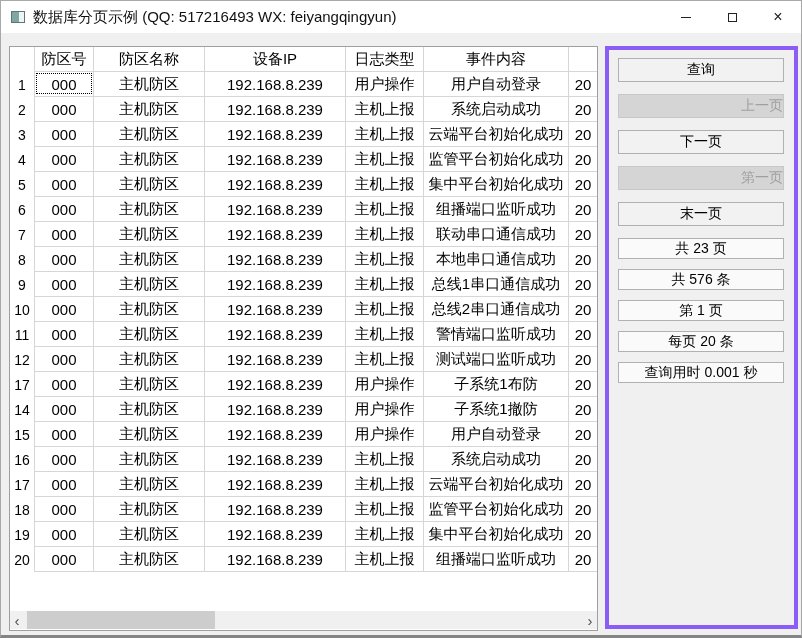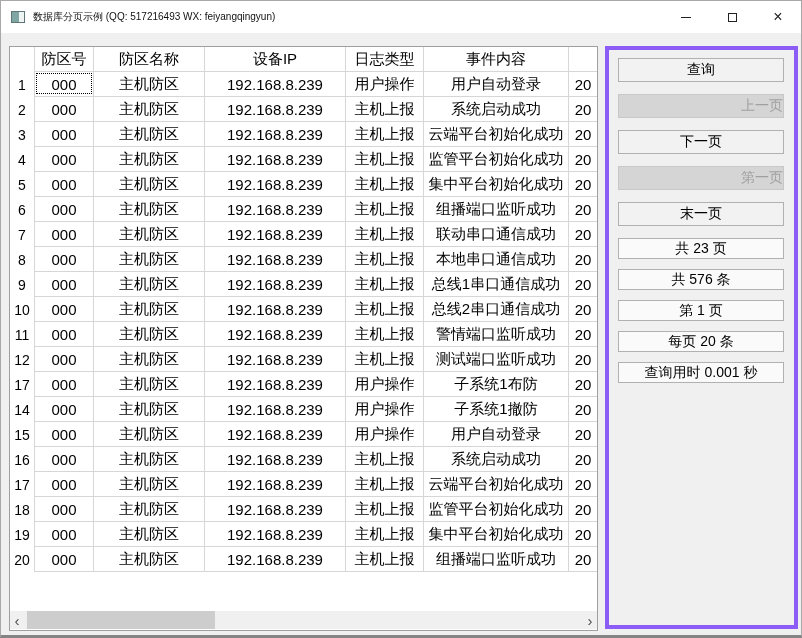--- a/index.html
+++ b/index.html
@@ -6,21 +6,21 @@
   html,body { width:802px; height:638px; }
   body { font-family:"Liberation Sans","DejaVu Sans",sans-serif; background:#f0f0f0; }
 
   .window { width:802px; height:638px; border:1px solid #a8a8a8; border-bottom:3px solid #848484;
             background:#f0f0f0; position:relative; overflow:hidden; }
 
   
   .titlebar { height:32px; background:#ffffff; display:flex; align-items:center; }
   .app-icon { width:14px; height:12px; margin-left:10px; border:1px solid #5f7676;
               background:linear-gradient(90deg,#7fa6a2 0 55%, #eef4f3 55% 100%); flex:none; }
-  .title { margin-left:8px; font-size:10px; color:#111; white-space:nowrap; }
+  .title { margin-left:8px; font-size:15px; color:#111; white-space:nowrap; }
   .win-controls { margin-left:auto; display:flex; height:100%; }
   .win-btn { width:46px; height:100%; display:flex; align-items:center; justify-content:center; }
   .min-glyph { width:10px; height:1px; background:#222; }
   .max-glyph { width:9px; height:9px; border:1px solid #222; }
   .close-glyph { font-size:16px; line-height:1; color:#222; font-weight:400; }
 
   
   .content { position:relative; width:100%; height:603px; }
 
   

